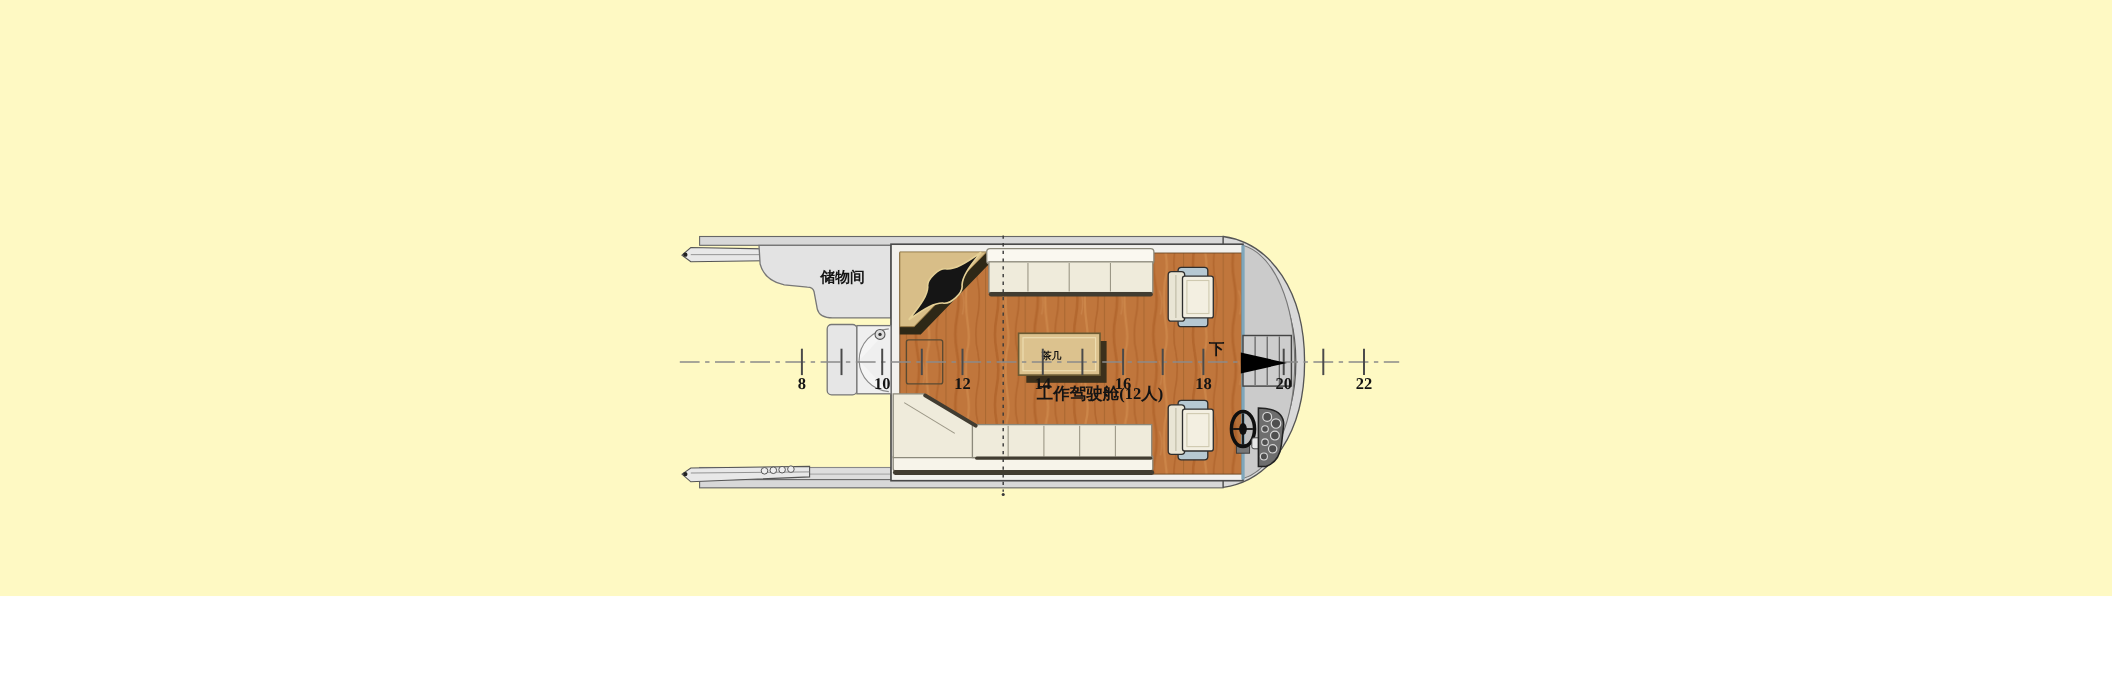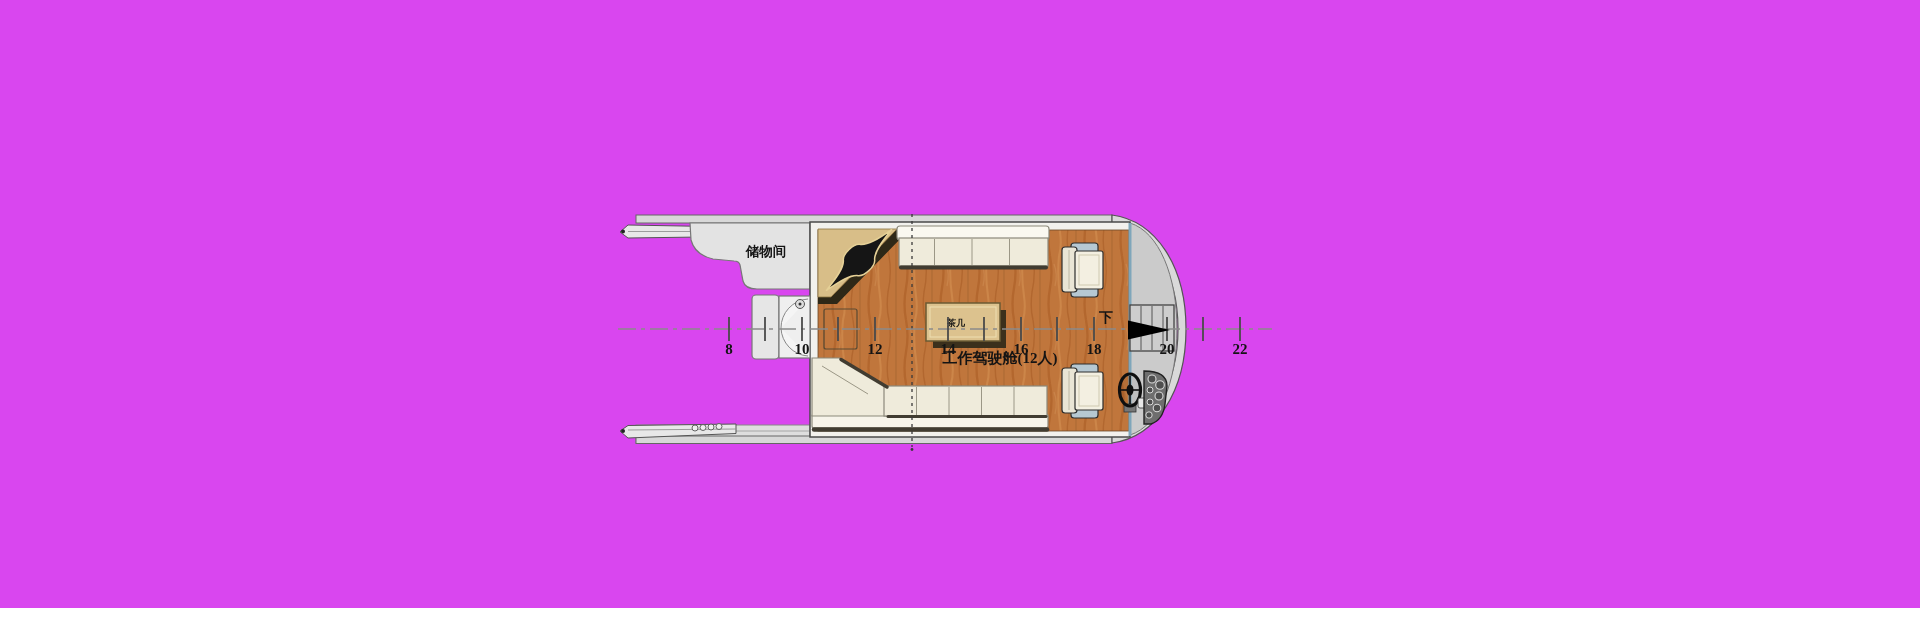--- a/index.html
+++ b/index.html
@@ -1,16 +1,16 @@
 <!DOCTYPE html>
 <html><head>
 <meta charset="utf-8">
 <style>
   html,body{margin:0;padding:0;background:#ffffff;}
-  .stage{position:relative;width:1920px;height:608px;background:#d946ef;overflow:hidden;
+  .stage{position:relative;width:1920px;height:542px;background:#fef9c3;overflow:hidden;
          font-family:"Liberation Serif", serif;}
   svg{display:block;}
   text{font-family:"Liberation Serif", serif;fill:#141414;}
   .station-num{font-size:15px;font-weight:bold;}
   .cn-label{font-weight:bold;}
 </style>
 </head>
 <body>
 
 <div class="stage">

